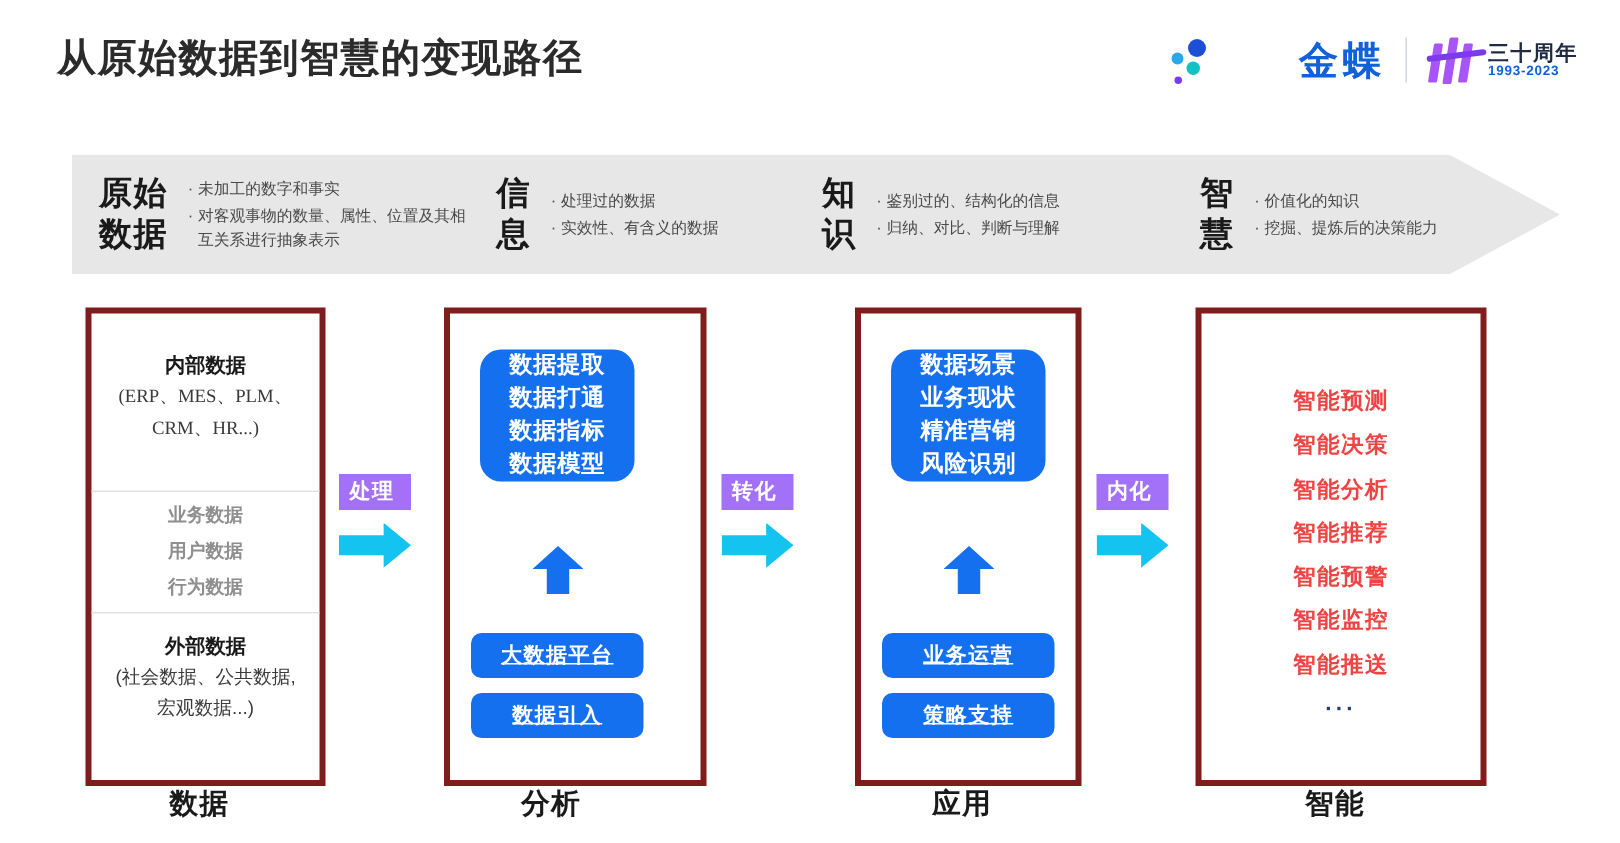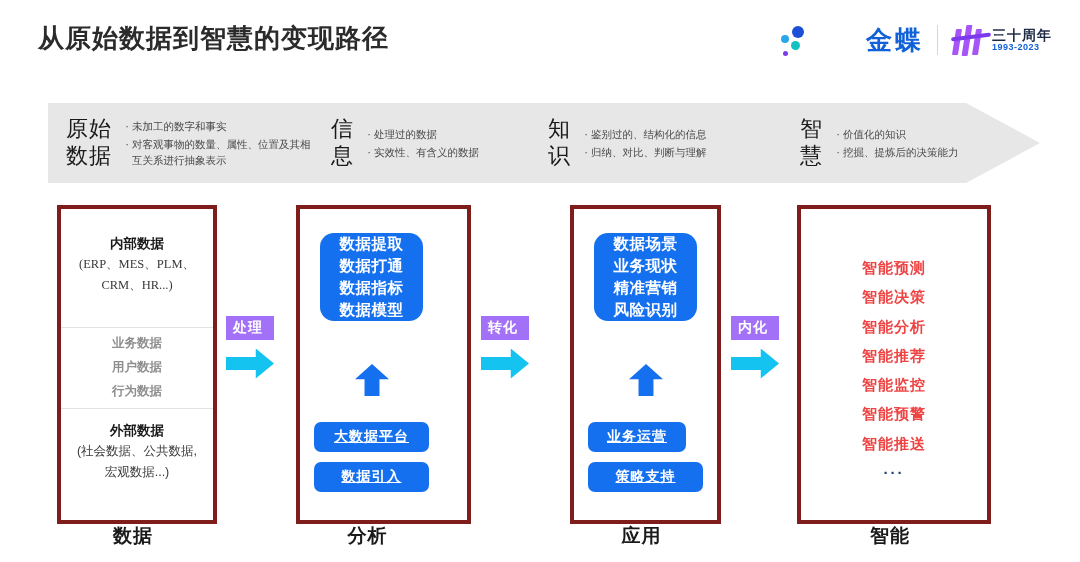--- a/index.html
+++ b/index.html
@@ -47,21 +47,21 @@
 
   
   .banner{
     position:absolute;left:48px;top:103px;width:992px;height:80px;
     background:#e7e7e7;
     -webkit-clip-path:polygon(0 0,918px 0,992px 40px,918px 80px,0 80px);
     clip-path:polygon(0 0,918px 0,992px 40px,918px 80px,0 80px);
   }
   .bseg{position:absolute;top:0;height:80px;display:flex;align-items:center;}
   .bseg .bword{
-    font-size:22px;font-weight:normal;color:#1a1a1a;line-height:1.22;
+    font-size:22px;font-weight:bold;color:#1a1a1a;line-height:1.22;
     letter-spacing:1px;white-space:pre-line;margin-right:10px;
   }
   .blist{display:flex;flex-direction:column;justify-content:center;}
   .brow{display:flex;align-items:flex-start;margin:1px 0;}
   .bdot{width:10px;flex:0 0 10px;color:#4a4a4a;font-size:11px;line-height:16px;text-align:center;}
   .btxt{font-size:10.5px;color:#4a4a4a;line-height:16px;max-width:185px;}
 
   
   .card{
     position:absolute;background:#ffffff;border:4px solid #7f1d1d;
@@ -249,37 +249,37 @@
     <div class="conn-tag">转化</div>
     <div class="conn-arrow"></div>
   </div>
 
   <div class="card" style="left:570px;top:205px;width:143px;height:311px;">
     <div class="bigblue" style="left:20px;top:24px;width:103px;height:88px;">数据场景
 业务现状
 精准营销
 风险识别</div>
     <div class="uparrow" style="left:55px;top:155px;"></div>
-    <div class="pill" style="left:14px;top:213px;width:98px;height:30px;">业务运营</div>
+    <div class="pill" style="left:14px;top:213px;width:115px;height:30px;">业务运营</div>
     <div class="pill" style="left:14px;top:253px;width:115px;height:30px;">策略支持</div>
   </div>
   <div class="col-label" style="left:570px;top:523px;width:143px;">应用</div>
 
   <div class="conn" style="left:731px;top:316px;">
     <div class="conn-tag">内化</div>
     <div class="conn-arrow"></div>
   </div>
 
   <div class="card" style="left:797px;top:205px;width:186px;height:311px;">
     <div class="smartlist" style="top:44px;">
       <div>智能预测</div>
       <div>智能决策</div>
       <div>智能分析</div>
       <div>智能推荐</div>
+      <div>智能预警</div>
       <div>智能监控</div>
-      <div>智能预警</div>
       <div>智能推送</div>
       <div class="ellip">···</div>
     </div>
   </div>
   <div class="col-label" style="left:797px;top:523px;width:186px;">智能</div>
 
 </div>
 
 </body></html>

